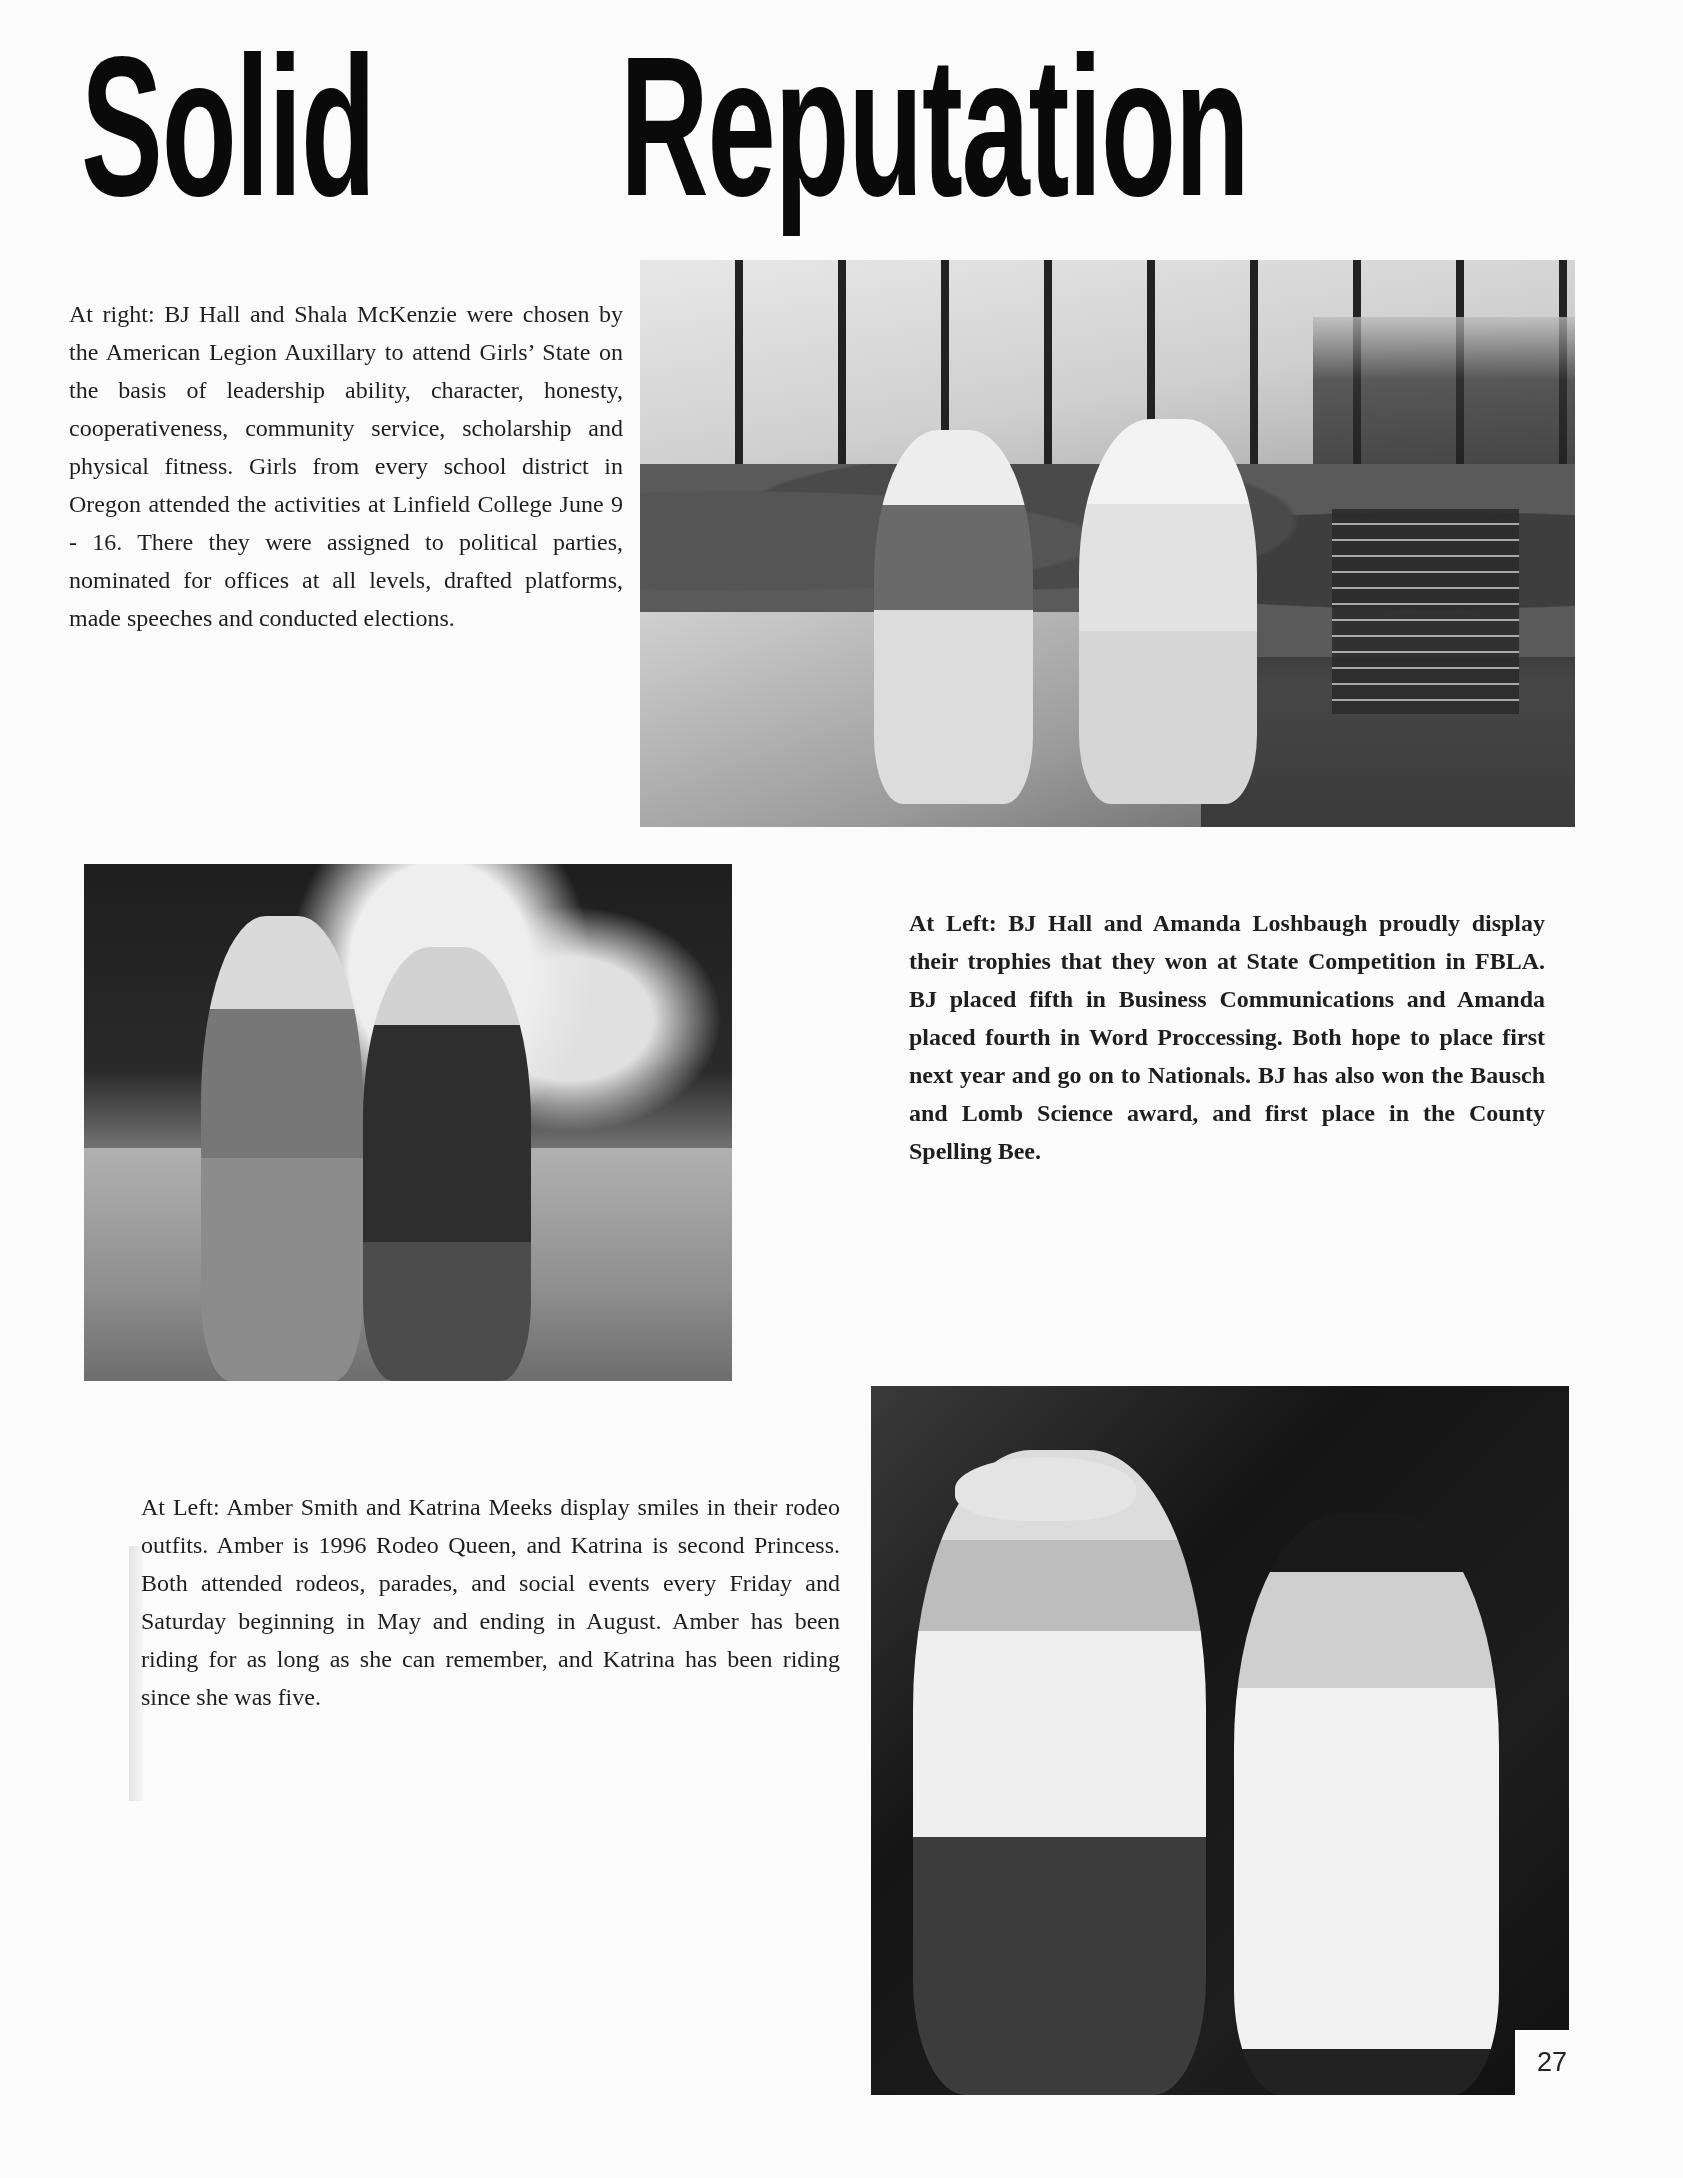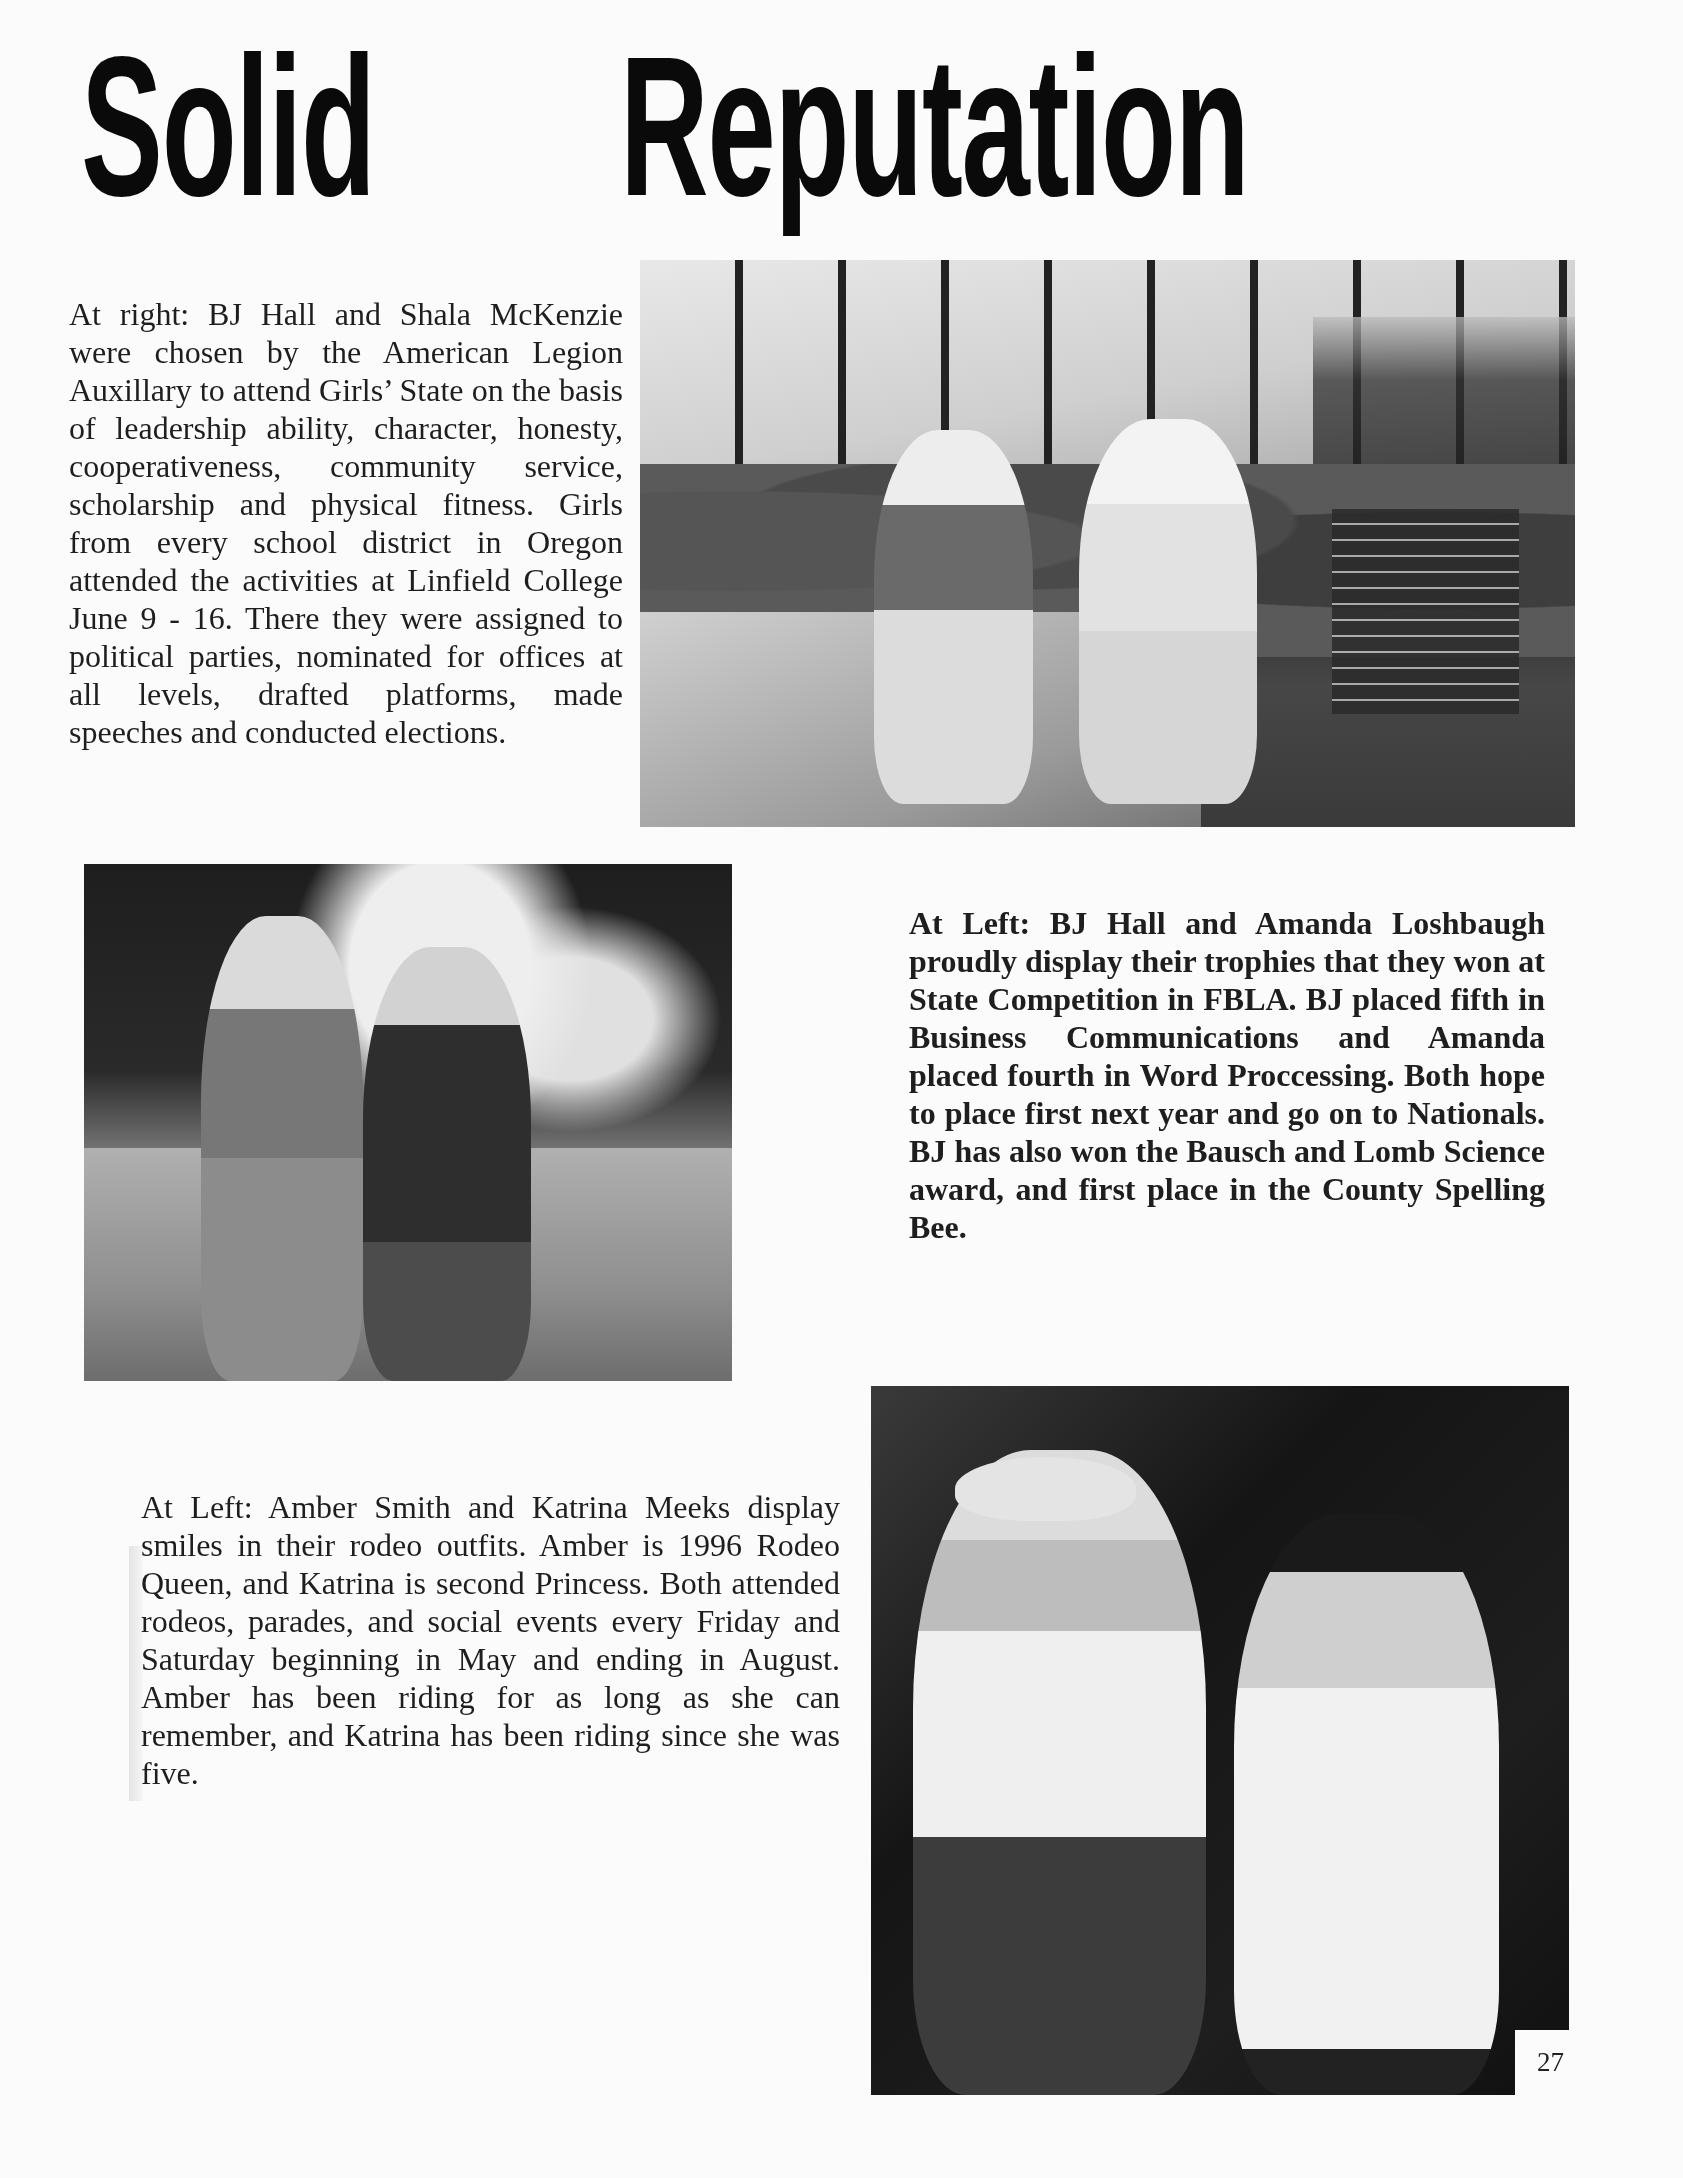--- a/index.html
+++ b/index.html
@@ -22,21 +22,21 @@
     transform-origin: left top;
     transform: scaleX(0.62);
     letter-spacing: -2px;
     white-space: nowrap;
   }
   #title-solid { left: 81px; }
   #title-rep { left: 620px; }
 
   .caption {
     position: absolute;
-    font-size: 32px;
+    font-size: 24px;
     line-height: 38px;
     text-align: justify;
     color: #1e1e1e;
   }
   #caption1 { left: 69px; top: 295px; width: 554px; }
   #caption2 { left: 909px; top: 904px; width: 636px; font-weight: bold; }
   #caption3 { left: 141px; top: 1488px; width: 699px; }
   #caption3-shade {
     position: absolute; left: 129px; top: 1546px; width: 14px; height: 255px;
     background: linear-gradient(to right, #e4e4e4, #f6f6f6);
@@ -111,21 +111,21 @@
   #photo3 .hat1 {
     position: absolute; left: 12%; top: 10%; width: 26%; height: 9%;
     background: #e4e4e4; border-radius: 50% 50% 40% 40%;
   }
   #photo3 .notch {
     position: absolute; right: 0; bottom: 0; width: 54px; height: 65px;
     background: #fbfbfb;
   }
   #page-number {
     position: absolute; left: 1537px; top: 2047px;
-    font-family: Liberation Serif, serif;
+    font-family: Liberation Sans, sans-serif;
     font-size: 27px; color: #222;
   }
 </style>
 </head>
 <body>
 
 <div class="title-word" id="title-solid">Solid</div>
 <div class="title-word" id="title-rep">Reputation</div>
 
 <div class="caption" id="caption1">At right:  BJ Hall and Shala McKenzie were chosen by the American Legion Auxillary to attend Girls’ State on the basis of leadership ability, character, honesty, cooperativeness, community service, scholarship and physical fitness. Girls from every school district in Oregon attended the activities at Linfield College June 9 - 16. There they were assigned to political parties, nominated for offices at all levels, drafted platforms, made speeches and conducted elections.</div>

